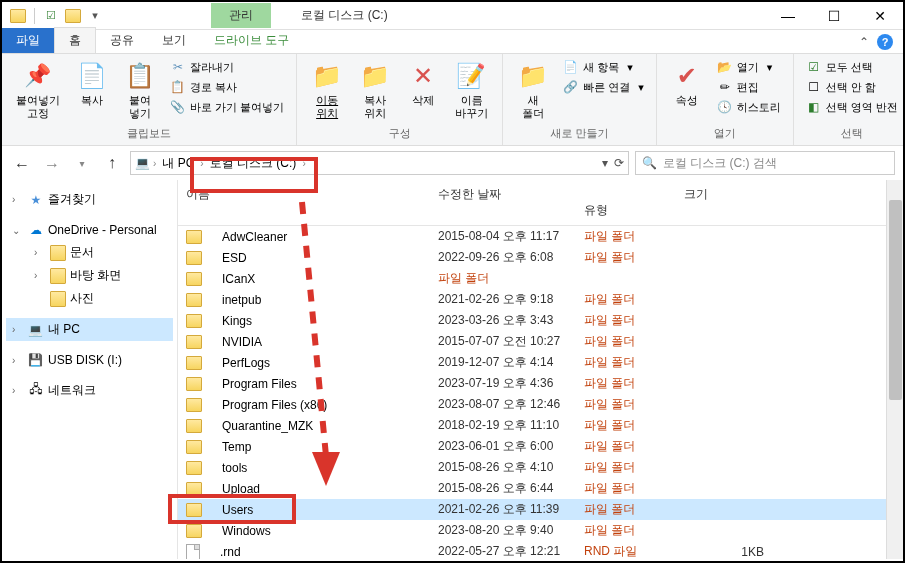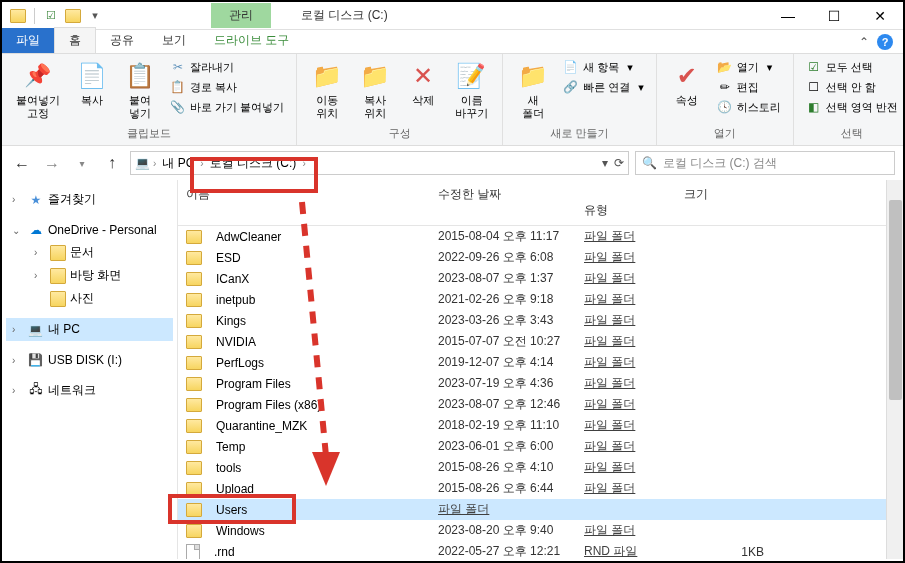--- a/index.html
+++ b/index.html
@@ -61,23 +61,23 @@
     .tree-icon { width: 16px; height: 16px; display: flex; align-items: center; justify-content: center; }
     
     .filelist { flex: 1; position: relative; overflow: hidden; }
     .columns { display: flex; border-bottom: 1px solid #e5e5e5; padding: 6px 0; font-size: 12px; color: #333; }
     .col-name { width: 260px; padding-left: 8px; }
     .col-date { width: 146px; }
     .col-type { width: 100px; margin-top: 16px; }
     .col-size { width: 100px; }
     .file-row { display: flex; padding: 2px 0; font-size: 12px; align-items: center; }
     .file-row.selected { background: #cce8ff; }
-    .file-name-cell { width: 260px; display: flex; align-items: center; gap: 14px; padding-left: 8px; }
+    .file-name-cell { width: 260px; display: flex; align-items: center; gap: 20px; padding-left: 8px; }
     .file-date-cell { width: 146px; color: #333; }
-    .file-type-cell { width: 100px; color: #404040; text-decoration: underline; }
+    .file-type-cell { width: 100px; color: #c2410c; }
     .file-size-cell { width: 100px; color: #333; text-align: right; padding-right: 20px; }
     .folder-icon { width: 16px; height: 14px; background: linear-gradient(#ffe9a0, #f7d560); border: 1px solid #d4a93b; border-radius: 1px; flex-shrink: 0; }
     .file-icon-generic { width: 14px; height: 16px; border: 1px solid #aaa; background: #fff; flex-shrink: 0; position: relative; }
     .file-icon-generic::after { content: ''; position: absolute; top: 0; right: 0; width: 4px; height: 4px; background: #ddd; border-left: 1px solid #aaa; border-bottom: 1px solid #aaa; }
     
     .scrollbar-v { position: absolute; right: 0; top: 0; width: 17px; height: 100%; background: #f0f0f0; border-left: 1px solid #ddd; }
     .scrollbar-thumb { position: absolute; left: 2px; top: 20px; width: 13px; height: 200px; background: #c0c0c0; border-radius: 2px; }
     
     
     .pin-shape { color: #7f7f7f; font-size: 22px; }
@@ -147,21 +147,21 @@
           </div>
       </div>
     </div>
     <div class="ribbon-group-label">클립보드</div>
   </div>
 
   <div class="ribbon-group">
     <div class="ribbon-group-content">
       <div class="big-btn">
         <div class="big-btn-icon" style="color:#4a90d9;">📁</div>
-        <div class="big-btn-label" style="white-space:pre;">이동
+        <div class="big-btn-label" style="white-space:pre;text-decoration:underline;">이동
 위치</div>
       </div>
       <div class="big-btn">
         <div class="big-btn-icon" style="color:#4a90d9;">📁</div>
         <div class="big-btn-label" style="white-space:pre;">복사
 위치</div>
       </div>
       <div class="big-btn">
         <div class="big-btn-icon" style="color:#d9534f;">✕</div>
         <div class="big-btn-label">삭제</div>
@@ -339,21 +339,20 @@
           </div>
           <div class="file-date-cell">2022-09-26 오후 6:08</div>
           <div class="file-type-cell">파일 폴더</div>
           <div class="file-size-cell"></div>
         </div>
         <div class="file-row">
           <div class="file-name-cell">
             <div class="folder-icon"></div>
             <span>ICanX</span>
           </div>
-          <div class="file-date-cell">2023-08-07 오후 1:37</div>
           <div class="file-type-cell">파일 폴더</div>
           <div class="file-size-cell"></div>
         </div>
         <div class="file-row">
           <div class="file-name-cell">
             <div class="folder-icon"></div>
             <span>inetpub</span>
           </div>
           <div class="file-date-cell">2021-02-26 오후 9:18</div>
           <div class="file-type-cell">파일 폴더</div>
@@ -438,20 +437,21 @@
           </div>
           <div class="file-date-cell">2015-08-26 오후 6:44</div>
           <div class="file-type-cell">파일 폴더</div>
           <div class="file-size-cell"></div>
         </div>
         <div class="file-row selected">
           <div class="file-name-cell">
             <div class="folder-icon"></div>
             <span>Users</span>
           </div>
+          <div class="file-date-cell">2021-02-26 오후 11:39</div>
           <div class="file-type-cell">파일 폴더</div>
           <div class="file-size-cell"></div>
         </div>
         <div class="file-row">
           <div class="file-name-cell">
             <div class="folder-icon"></div>
             <span>Windows</span>
           </div>
           <div class="file-date-cell">2023-08-20 오후 9:40</div>
           <div class="file-type-cell">파일 폴더</div>

